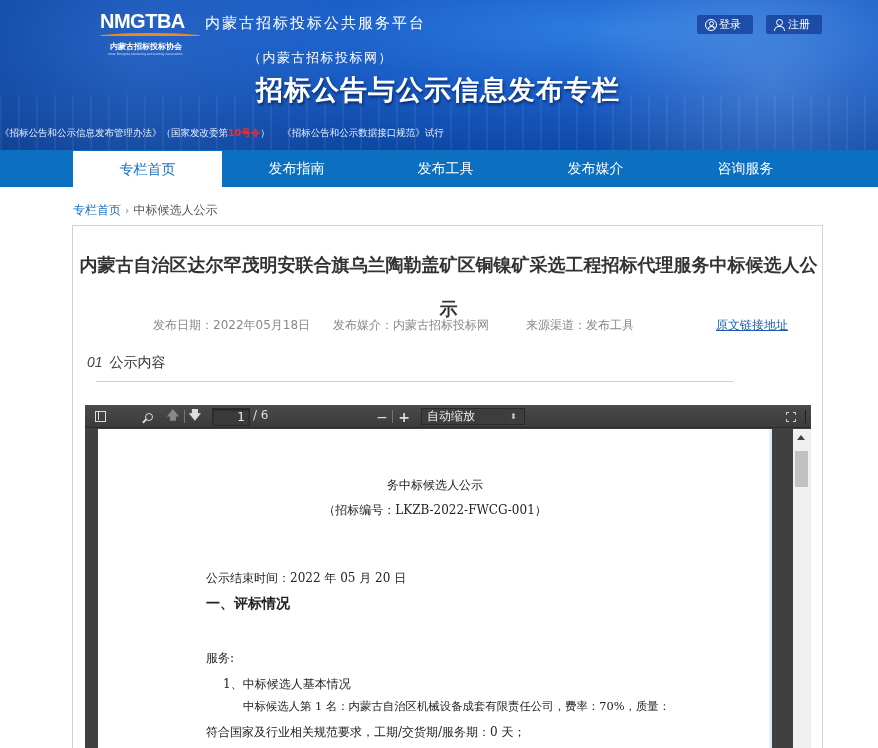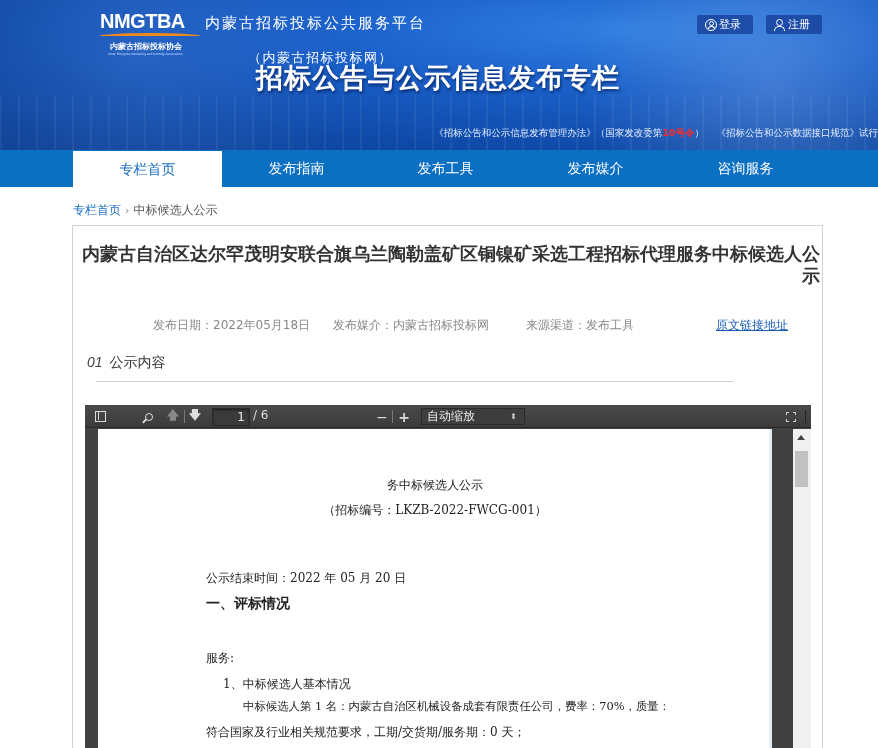--- a/index.html
+++ b/index.html
@@ -34,45 +34,45 @@
   }
   .auth-btn.login { left: 697px; width: 56px; }
   .auth-btn.register { left: 766px; width: 56px; }
   .icon-user-circle { width: 12px; height: 12px; border: 1.3px solid #fff; border-radius: 50%; position: relative; }
   .icon-user-circle::before { content: ""; position: absolute; left: 3px; top: 1.5px; width: 3px; height: 3px; border: 1.2px solid #fff; border-radius: 50%; }
   .icon-user-circle::after { content: ""; position: absolute; left: 2px; top: 6.5px; width: 5px; height: 2px; border: 1.2px solid #fff; border-bottom: none; border-radius: 4px 4px 0 0; }
   .icon-user-add { width: 12px; height: 12px; position: relative; }
   .icon-user-add::before { content: ""; position: absolute; left: 2px; top: 0; width: 5px; height: 5px; border: 1.3px solid #fff; border-radius: 50%; }
   .icon-user-add::after { content: ""; position: absolute; left: 0; top: 7px; width: 9px; height: 4px; border: 1.3px solid #fff; border-bottom: none; border-radius: 5px 5px 0 0; }
   .banner-title {
-    position: absolute; left: 0; width: 876px; top: 60px; text-align: center;
+    position: absolute; left: 0; width: 876px; top: 72px; text-align: center;
     font-size: 27px; color: #fff; font-weight: bold; letter-spacing: 1px; z-index: 2;
     text-shadow: 1px 2px 3px rgba(0,20,70,0.7);
   }
-  .notice-line { position: absolute; left: 0; width: 878px; top: 127px; text-align: right; font-size: 9.5px; color: #e6efff; z-index: 2; white-space: nowrap; }
+  .notice-line { position: absolute; left: 0; width: 878px; top: 127px; text-align: left; font-size: 9.5px; color: #e6efff; z-index: 2; white-space: nowrap; }
   .notice-line .red { color: #ff2a2a; font-weight: bold; }
 
   
   .nav { position: absolute; left: 0; top: 150px; width: 878px; height: 37px; background: #0b6fc2; }
   .nav-item {
     position: absolute; top: 0; height: 37px; width: 149px; line-height: 37px; text-align: center;
     color: #fff; font-size: 14px;
   }
   .nav-item.active { background: #fff; color: #1a6fc3; top: 1px; height: 36px; }
 
   
   .breadcrumb { position: absolute; left: 73px; top: 202px; font-size: 12px; color: #555; display: flex; align-items: center; gap: 4px; }
   .breadcrumb .home { color: #1a6fc3; }
   .breadcrumb .sep { color: #888; font-size: 11px; }
 
   
   .card { position: absolute; left: 72px; top: 225px; width: 751px; height: 530px; border: 1px solid #d2d2d2; border-bottom: none; background: #fff; }
   .article-title {
-    position: absolute; left: 0; top: 17px; width: 751px; padding: 0 4px; text-align: right;
-    font-size: 18px; font-weight: bold; color: #333; line-height: 22px;
+    position: absolute; left: 0; top: 17px; width: 751px; padding: 0 4px; text-align: center;
+    font-size: 18px; font-weight: bold; color: #333; line-height: 44px;
   }
   .meta { position: absolute; top: 91px; font-size: 12px; color: #888; white-space: nowrap; }
   .meta.link { color: #1a5db0; text-decoration: underline; margin-left: 46px; }
   .section-head { position: absolute; left: 14px; top: 128px; font-size: 14px; color: #333; display: flex; gap: 7px; align-items: baseline; }
   .section-head .num { font-style: italic; font-family: "Liberation Sans", sans-serif; font-size: 14px; color: #444; }
   .section-rule { position: absolute; left: 23px; top: 155px; width: 637px; height: 1px; background: #cfcfcf; }
 
   
   .pdf { position: absolute; left: 85px; top: 405px; width: 726px; height: 343px; background: #404040; overflow: hidden; }
   .pdf-toolbar {

